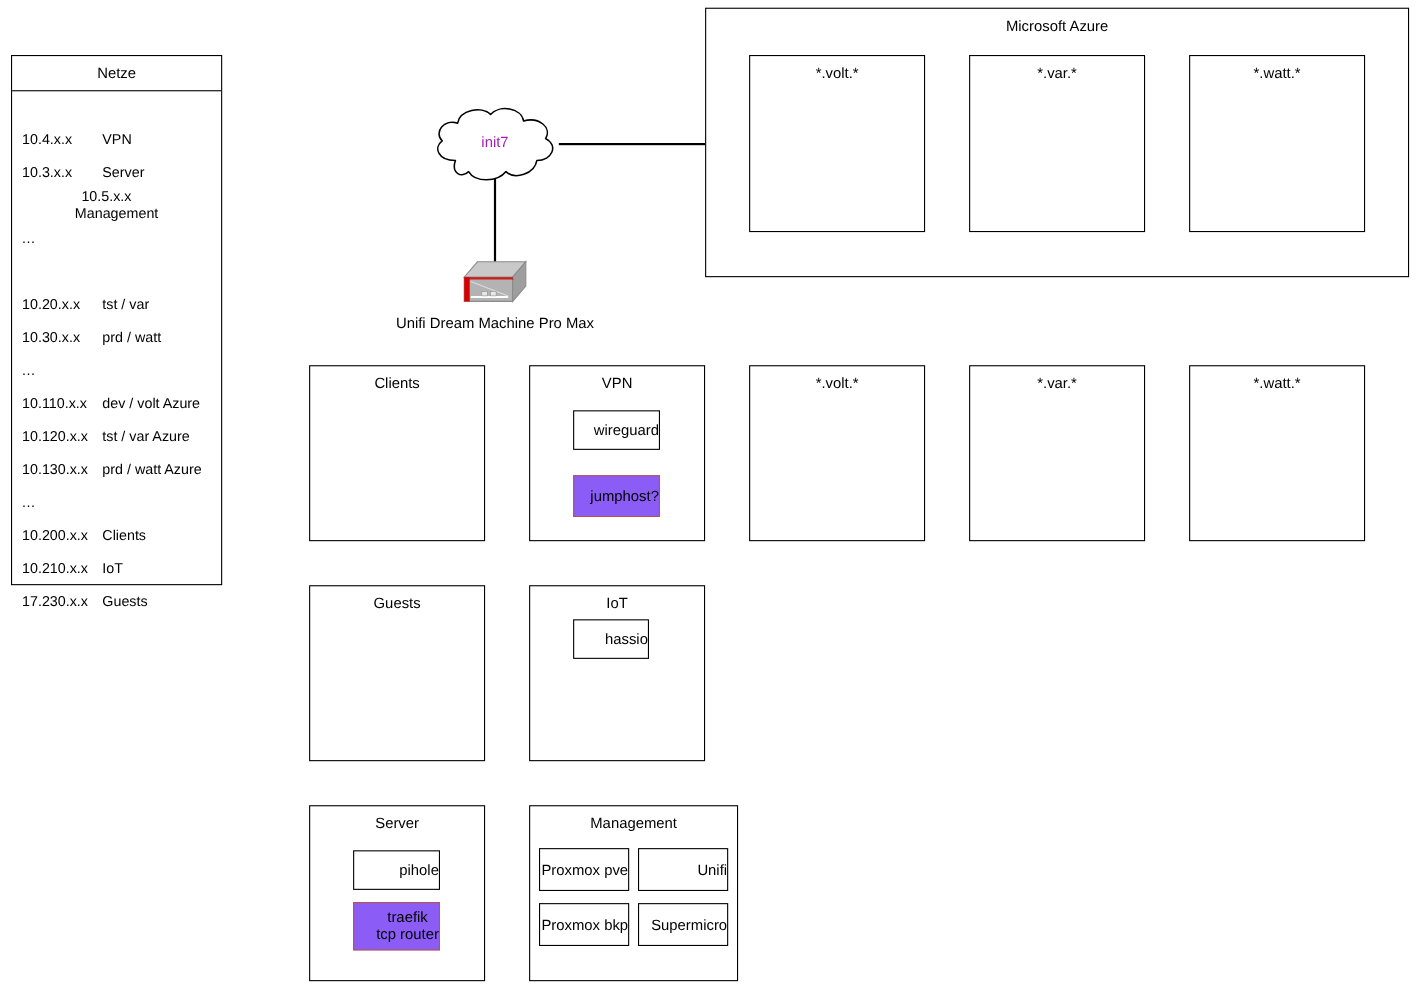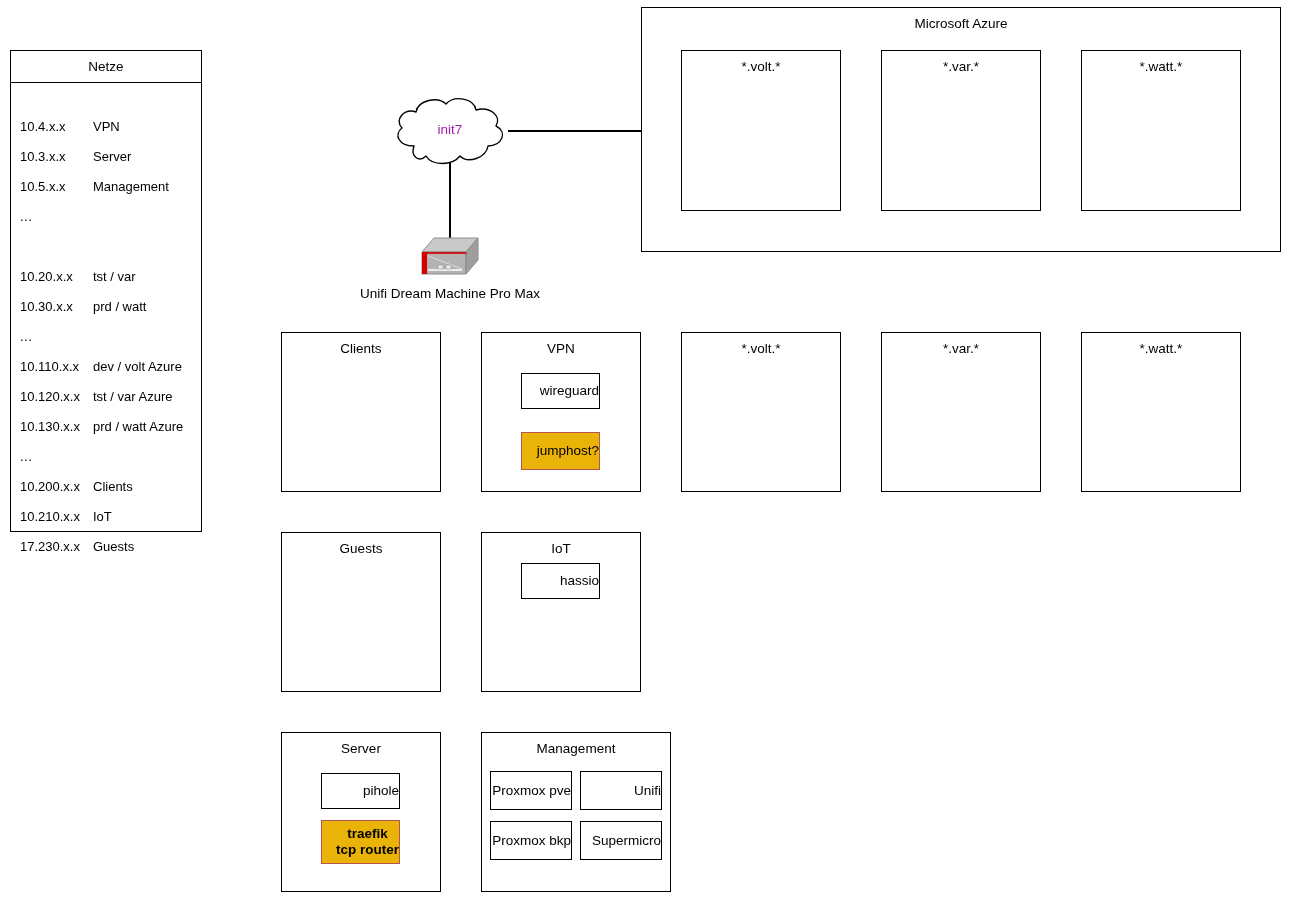--- a/index.html
+++ b/index.html
@@ -45,26 +45,25 @@
     background: #ffffff;
     display: flex;
     align-items: center;
     justify-content: flex-end;
     text-align: center;
     font-size: 13.5px;
     line-height: 16px;
     color: #000000;
   }
   .node.pink {
-    background: #eab308;
+    background: #8b5cf6;
     border-color: #b85450;
   }
   .node .lines {
     display: block;
-    font-weight: bold;
   }
 
   
   #netze-table {
     position: absolute;
     left: 10px;
     top: 50px;
     width: 192px;
     height: 482px;
     box-sizing: border-box;
@@ -162,21 +161,21 @@
     <div id="netze-header">Netze</div>
     <div id="netze-rows">
         <div class="netze-row" style="top: 0px;">
           <span class="netze-cidr">10.4.x.x</span>
           <span class="netze-name">VPN</span>
         </div>
         <div class="netze-row" style="top: 30px;">
           <span class="netze-cidr">10.3.x.x</span>
           <span class="netze-name">Server</span>
         </div>
-        <div class="netze-row" style="top: 60px;">
+        <div class="netze-row" style="top: 60px; flex-direction: column;">
           <span class="netze-cidr">10.5.x.x</span>
           <span class="netze-name">Management</span>
         </div>
         <div class="netze-row ellipsis" style="top: 90px;">
           <span class="netze-cidr">...</span>
           <span class="netze-name"></span>
         </div>
         <div class="netze-row" style="top: 150px;">
           <span class="netze-cidr">10.20.x.x</span>
           <span class="netze-name">tst / var</span>
@@ -299,21 +298,21 @@
     <div class="box-title">*.watt.*</div>
   </div>
 
   <div class="box" style="left:281px; top:532px; width:160px; height:160px;">
     <div class="box-title">Guests</div>
   </div>
 
   <div class="box" style="left:481px; top:532px; width:160px; height:160px;">
     <div class="box-title">IoT</div>
   </div>
-  <div class="node" style="left:521px; top:563px; width:79px; height:36px;">
+  <div class="node" style="left:521px; top:563px; width:69px; height:36px;">
     <span>hassio</span>
   </div>
 
   <div class="box" style="left:281px; top:732px; width:160px; height:160px;">
     <div class="box-title">Server</div>
   </div>
   <div class="node" style="left:321px; top:773px; width:79px; height:36px;">
     <span>pihole</span>
   </div>
   <div class="node pink" style="left:321px; top:820px; width:79px; height:44px;">

